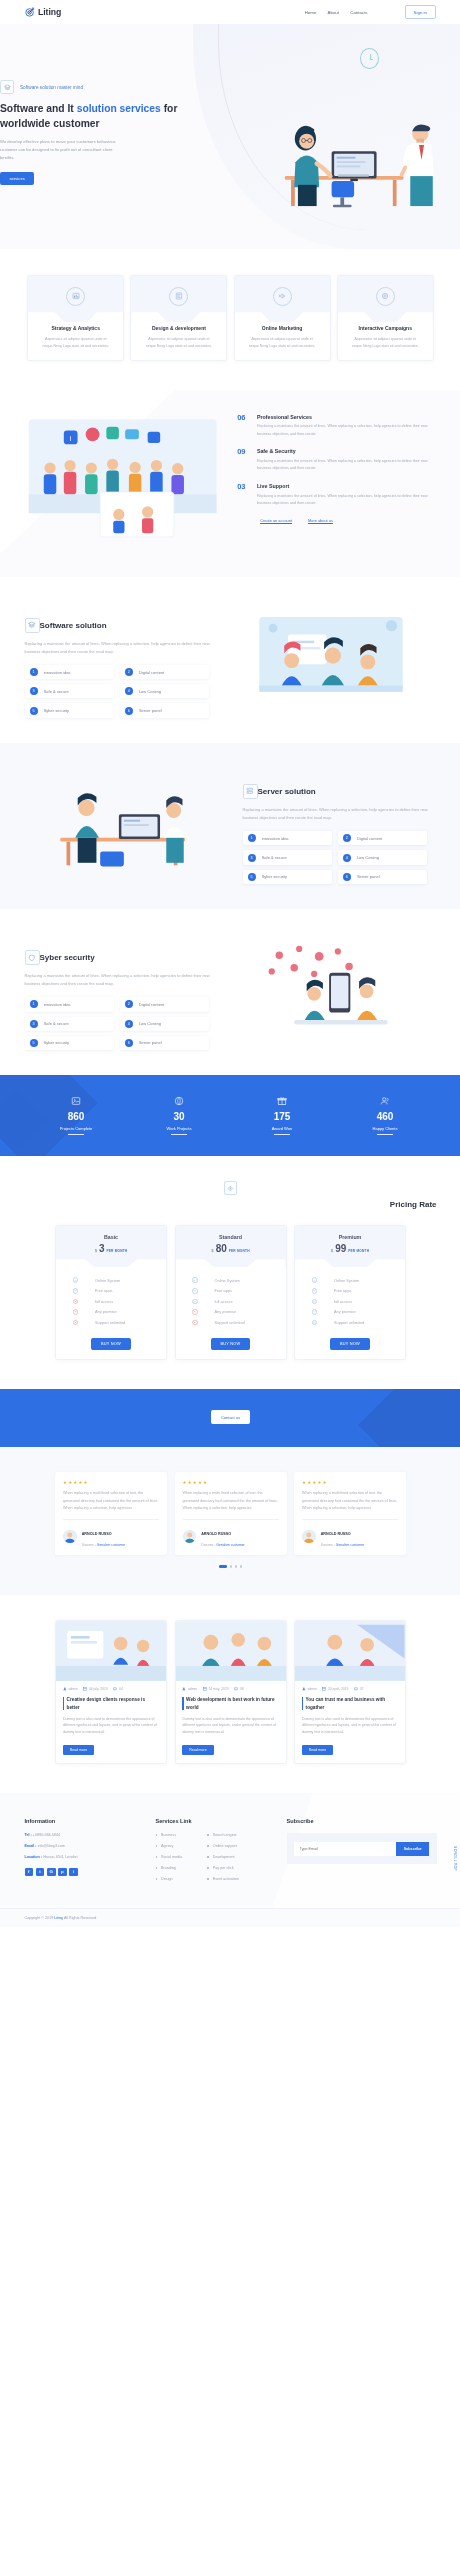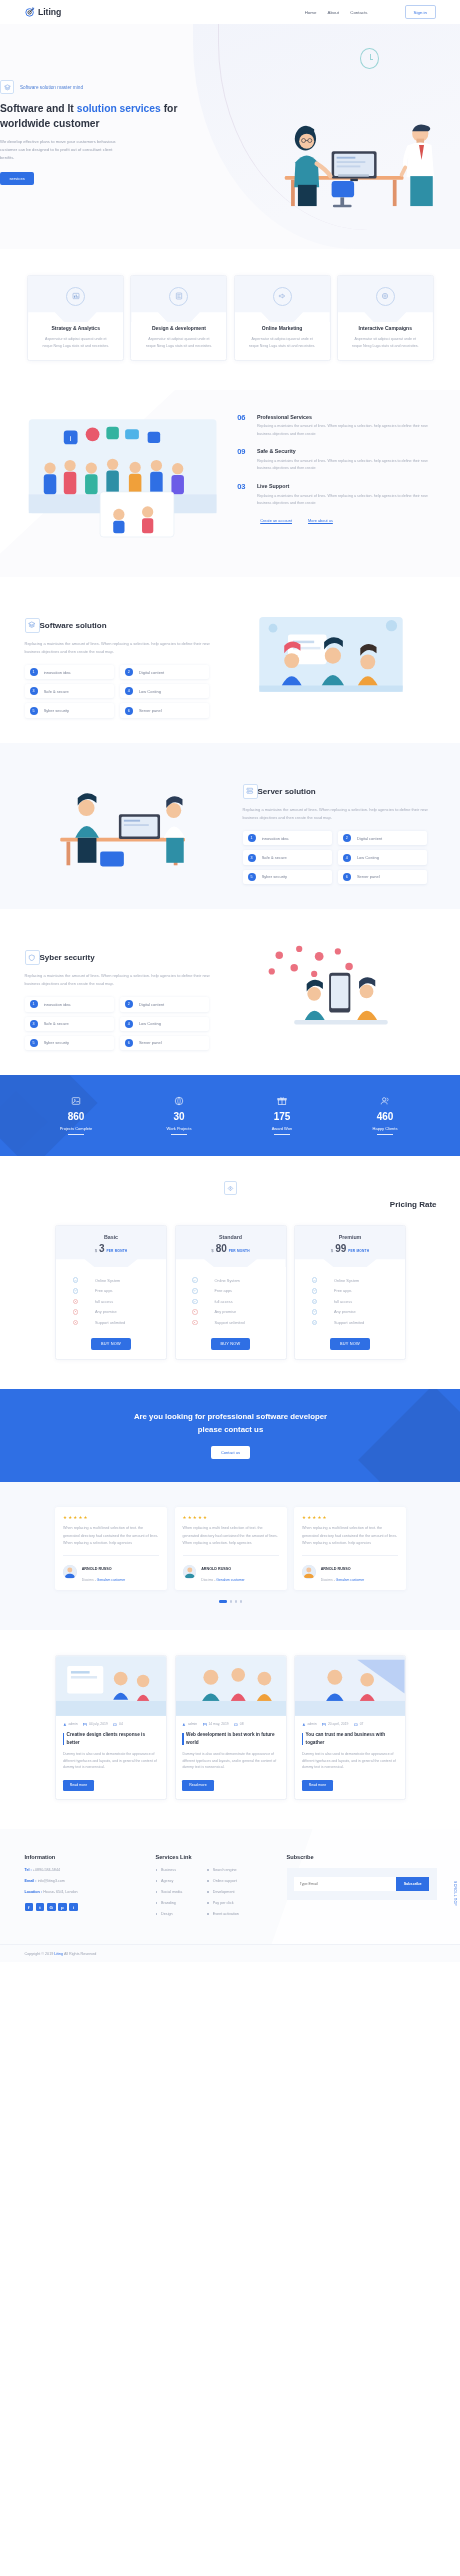--- a/index.html
+++ b/index.html
@@ -953,24 +953,20 @@
           </div>
           <button class="buy-btn">BUY NOW</button>
         </div>
 
       </div>
     </div>
   </section>
 
   <section class="cta">
     <div class="cta-deco"></div>
-    <h2>
-      <span>Are you looking for professional software developer</span><br>
-      <span>please contact us</span>
-    </h2>
     <button class="cta-btn">Contact us</button>
   </section>
 
   <section class="reviews">
     <div class="container">
 
       <div class="rev-grid">
 
         <div class="rev-card">
           <div class="stars">

